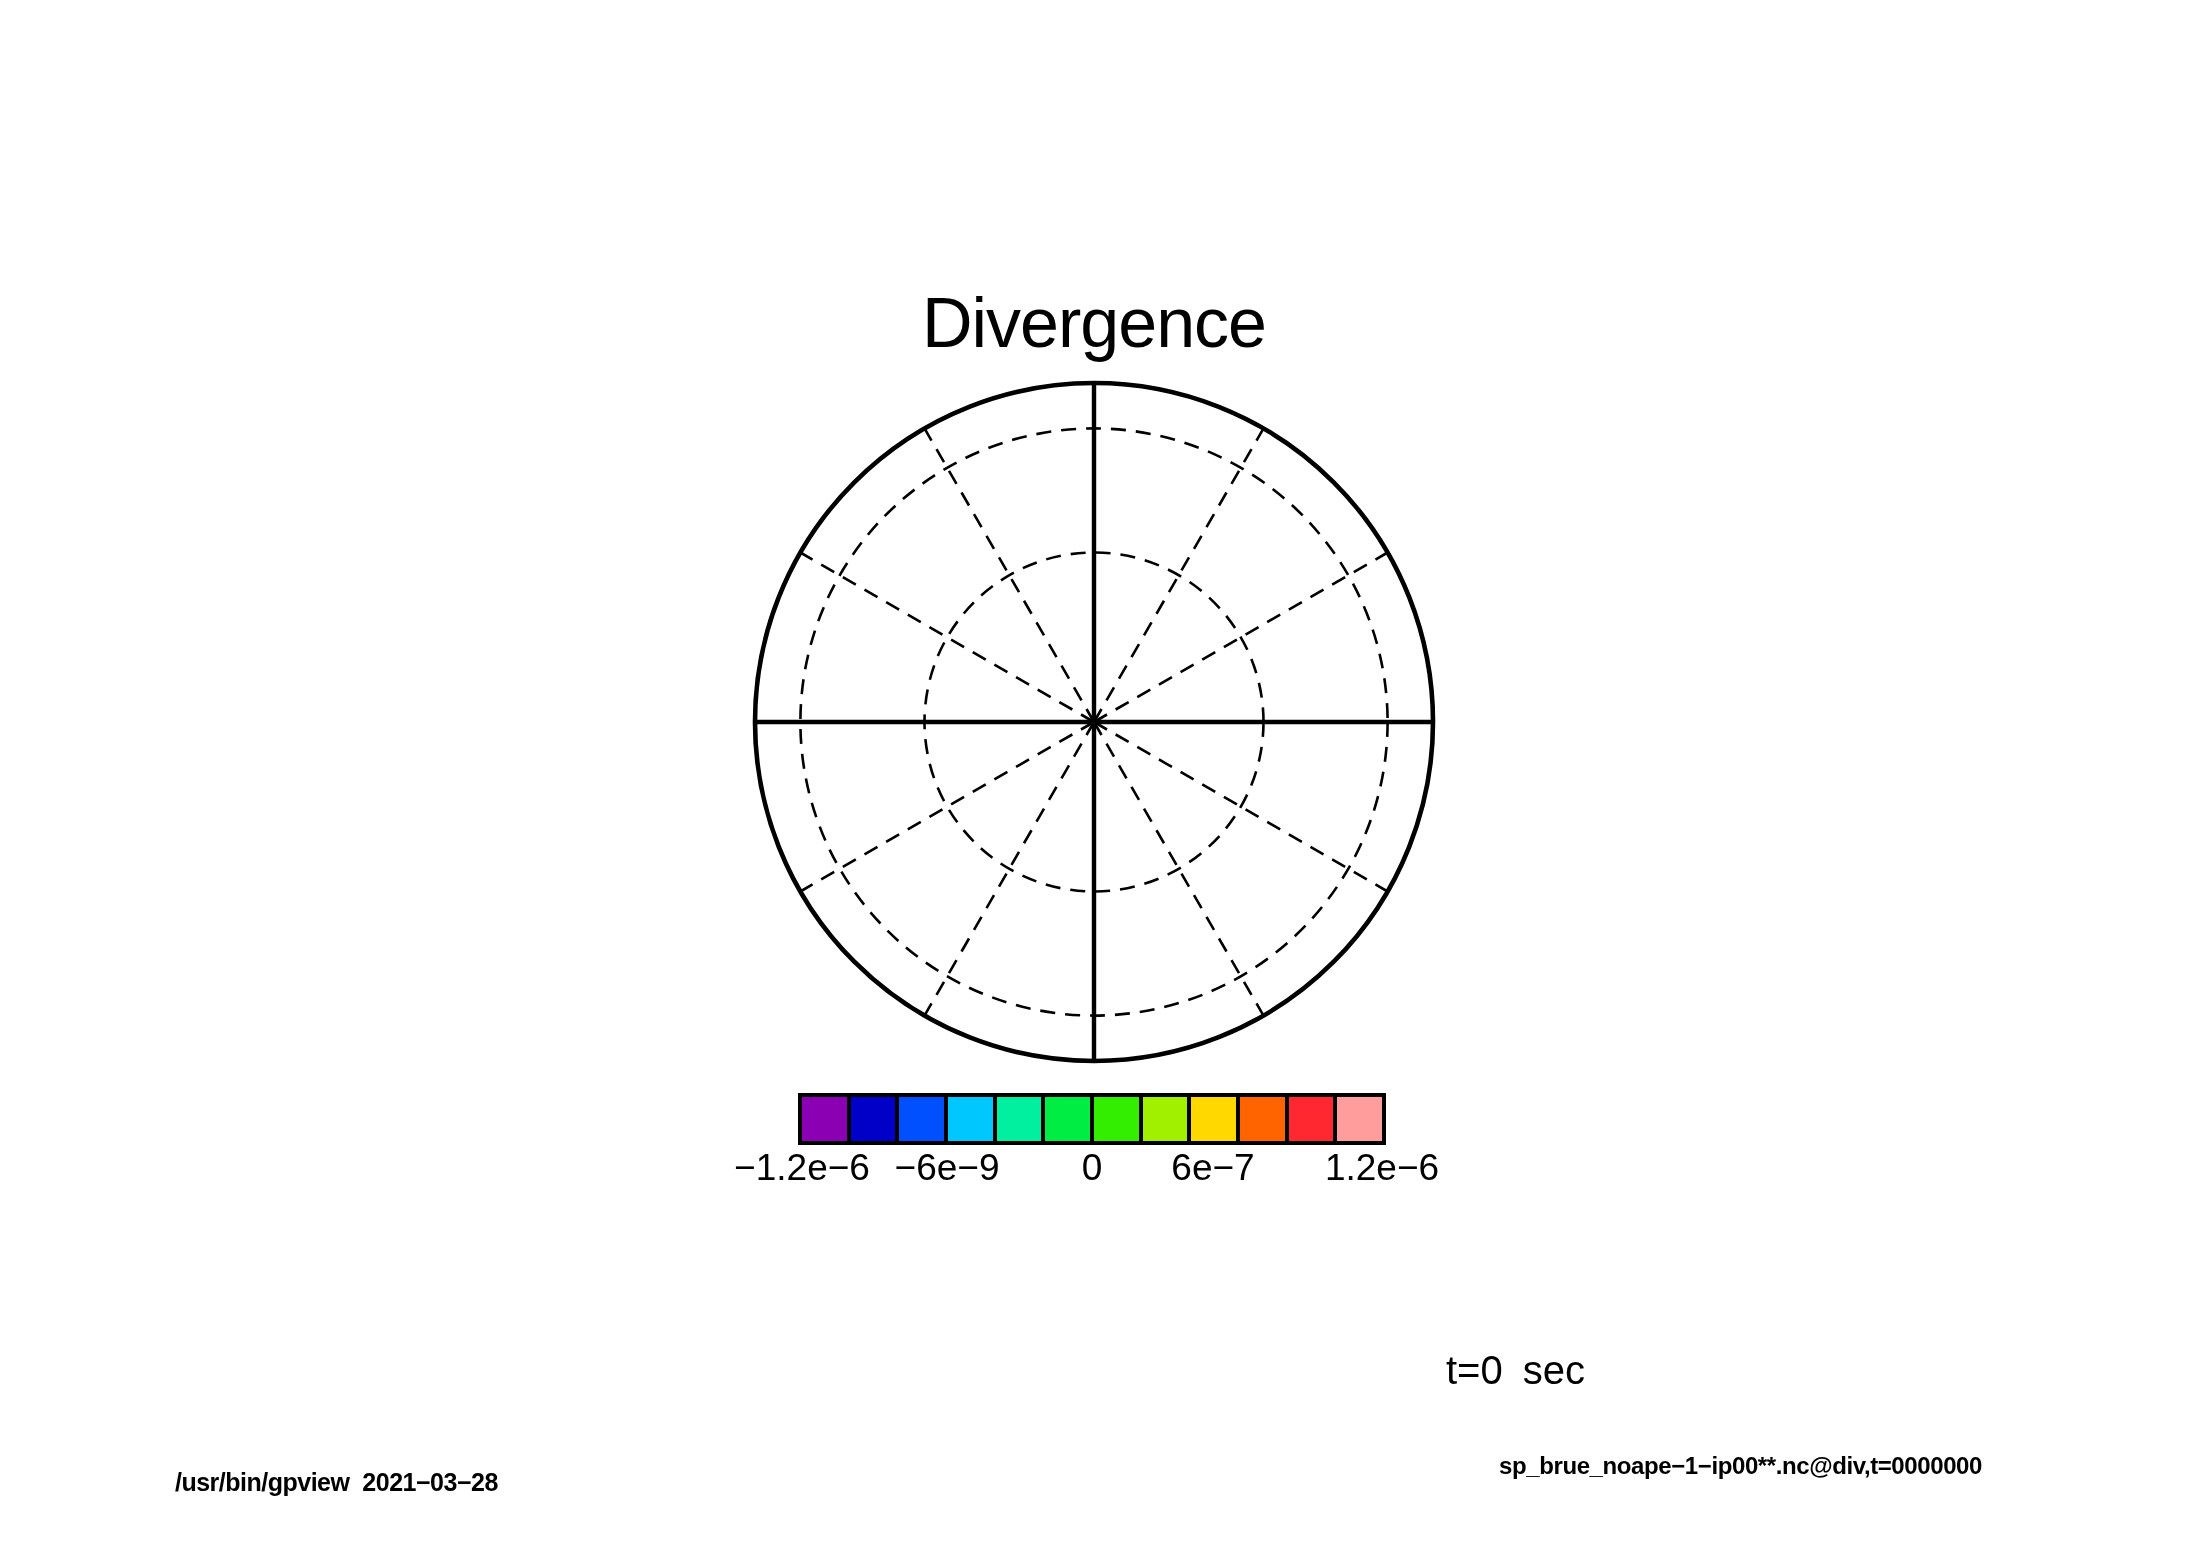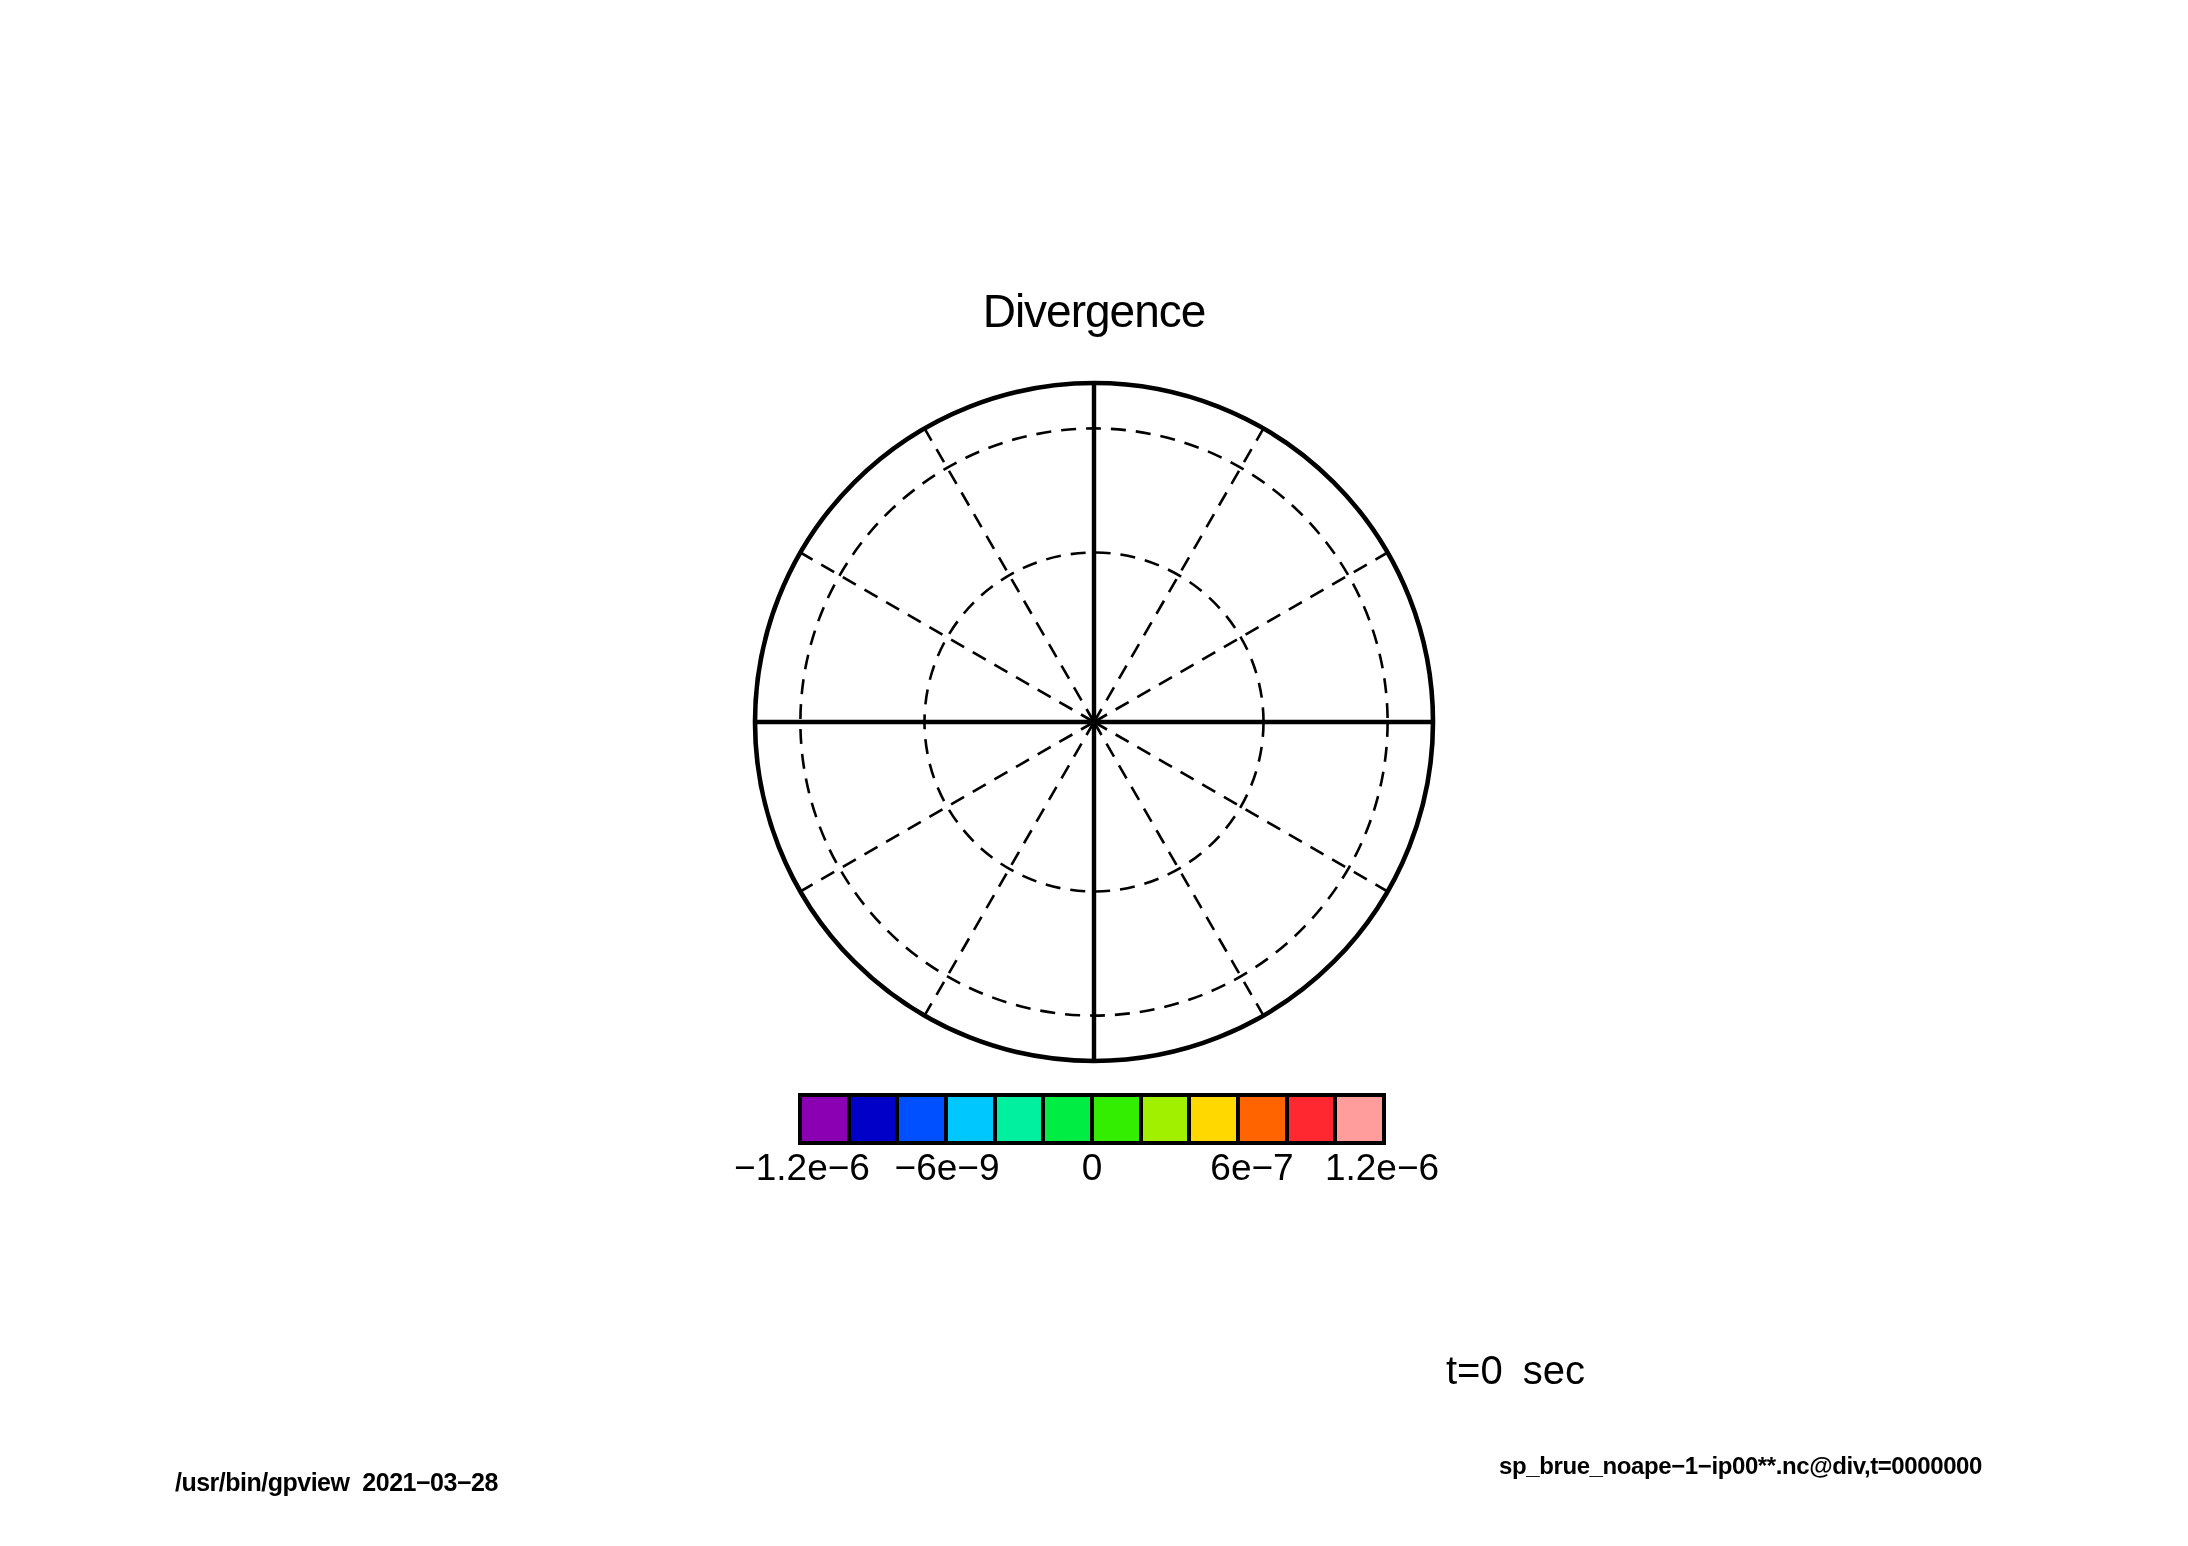--- a/index.html
+++ b/index.html
@@ -10,21 +10,21 @@
     background: #ffffff;
     font-family: "Liberation Sans", sans-serif;
     color: #000000;
     overflow: hidden;
   }
   .title {
     position: absolute;
     top: 288px;
     left: 1094px;
     transform: translateX(-50%);
-    font-size: 46px;
+    font-size: 70px;
     font-weight: 400;
     line-height: 1;
     white-space: pre;
     letter-spacing: -1px;
   }
   .plot {
     position: absolute;
     left: 744px;
     top: 372px;
   }
@@ -118,21 +118,21 @@
       <div class="cb-cell" style="background: rgb(160, 240, 0);"></div>
       <div class="cb-cell" style="background: rgb(255, 216, 0);"></div>
       <div class="cb-cell" style="background: rgb(255, 100, 0);"></div>
       <div class="cb-cell" style="background: rgb(255, 40, 48);"></div>
       <div class="cb-cell" style="background: rgb(255, 156, 156);"></div>
     </div>
 
   <span class="cb-label" style="left:802px">−1.2e−6</span>
   <span class="cb-label" style="left:947px">−6e−9</span>
   <span class="cb-label" style="left:1092px">0</span>
-  <span class="cb-label" style="left:1252px">6e−7</span>
+  <span class="cb-label" style="left:1213px">6e−7</span>
   <span class="cb-label" style="left:1382px">1.2e−6</span>
 
   <div class="time-label">t=0 sec</div>
 
   <div class="footer-left">/usr/bin/gpview  2021−03−28</div>
   <div class="footer-right">sp_brue_noape−1−ip00**.nc@div,t=0000000</div>
 
 </div>
 
 </body></html>

